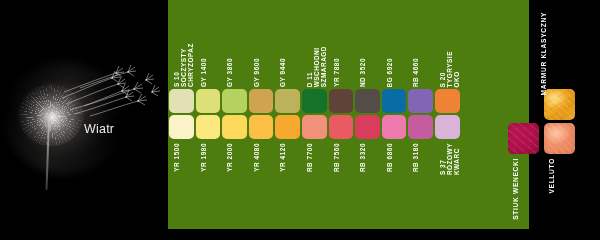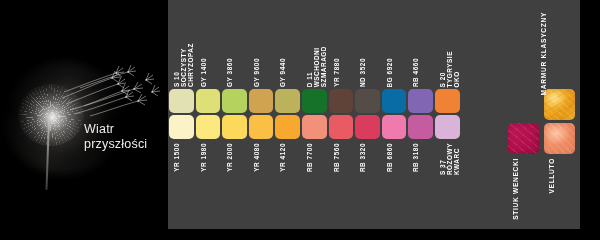--- a/index.html
+++ b/index.html
@@ -1,17 +1,17 @@
 <!DOCTYPE html>
 <html><head>
 <meta charset="utf-8">
 <style>
   html,body{margin:0;padding:0;background:#000;}
   body{width:600px;height:229px;overflow:hidden;font-family:"Liberation Sans",sans-serif;}
-  .stage{position:relative;width:580px;height:229px;background:#404040;}
+  .stage{position:relative;width:529px;height:229px;background:#4d7c0f;}
 
   
   .photo{position:absolute;left:0;top:0;width:168px;height:229px;overflow:hidden;background:#000;}
   .vignette{position:absolute;left:-6px;top:52px;width:140px;height:128px;border-radius:50%;
     background:
       radial-gradient(ellipse 50% 46% at 48% 50%, rgba(118,114,110,.62) 0%, rgba(74,71,68,.40) 38%, rgba(30,29,28,.16) 66%, rgba(0,0,0,0) 80%);
     filter:blur(3px);}
   .swirl{position:absolute;left:4px;top:62px;width:120px;height:112px;border-radius:50%;
     background:
       conic-gradient(from 200deg at 52% 52%, rgba(150,146,142,.20), rgba(20,20,20,.02) 22%, rgba(130,126,122,.16) 46%, rgba(10,10,10,.02) 70%, rgba(150,146,142,.18) 100%);
@@ -150,21 +150,20 @@
             <circle cx="68" cy="14" r="0.8"></circle>
           <circle cx="74" cy="31" r="0.8"></circle>
             <circle cx="78" cy="43" r="0.8"></circle>
           <circle cx="86" cy="22" r="0.8"></circle>
             <circle cx="92" cy="34" r="0.8"></circle>
         </g>
       </svg>
     </div>
     <div class="photo-caption">
       <div>Wiatr</div>
-      <div>przyszłości</div>
     </div>
   </div>
 
   <div class="labels-top" id="labels-top">
       <div class="lab">
         <div class="lab-inner">S 10
 SOCZYSTY
 CHRYZOPAZ</div>
       </div>
       <div class="lab">

